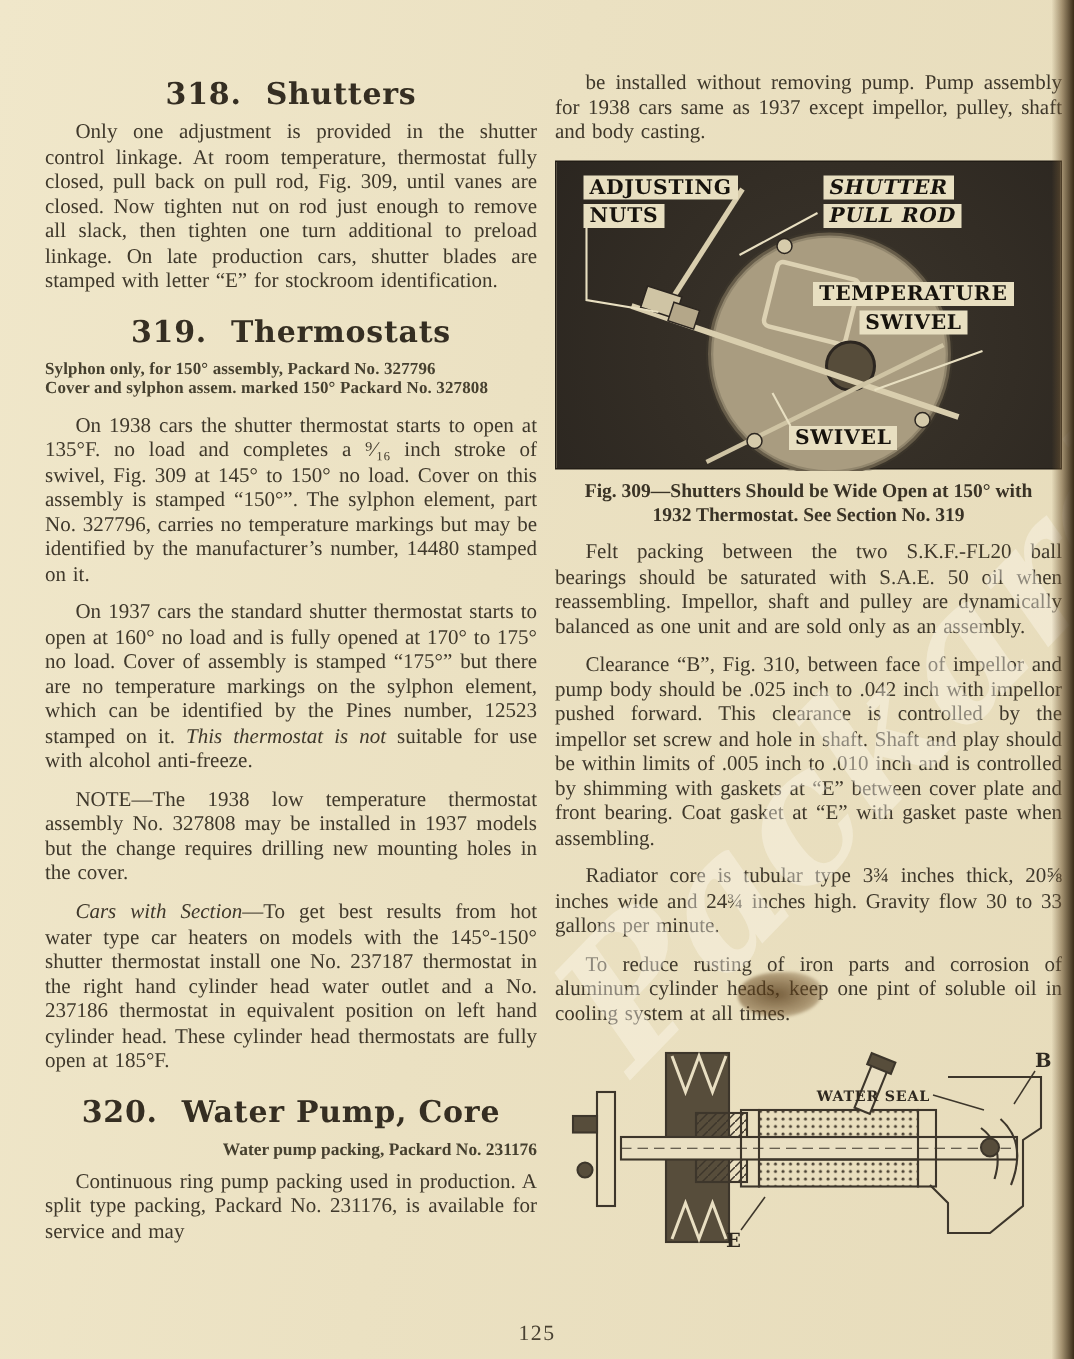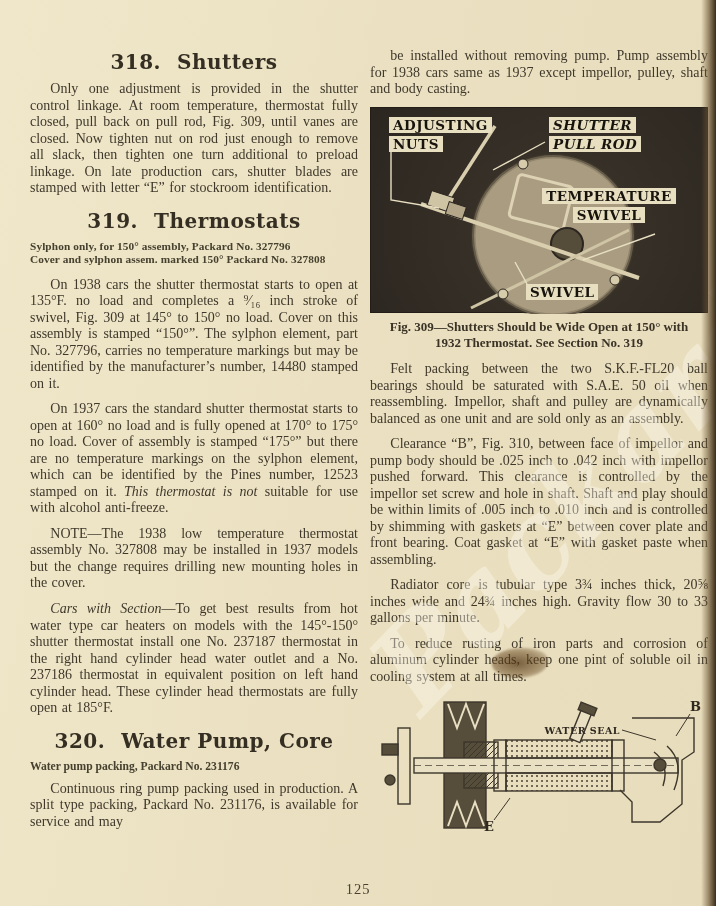--- a/index.html
+++ b/index.html
@@ -26,21 +26,21 @@
   .para {
     margin:0 0 9px 0; text-align:justify;
     font-size:14px; line-height:1.18; word-spacing:1px;
   }
   p.para { text-indent:1.45em; }
   em { font-style:italic; }
 
   .spec-lines { margin:2px 0 10px 0; text-align:left; }
   .spec-line { font-size:11.3px; line-height:1.2; font-weight:bold; color:#46402f; letter-spacing:0.1px; }
 
-  .sub-line { margin:0 0 8px 0; text-align:left; font-size:11.6px; font-weight:bold; color:#46402f; }
+  .sub-line { margin:0 0 8px 0; text-align:right; font-size:11.6px; font-weight:bold; color:#46402f; }
 
   figure { margin:0; }
   .fig-caption {
     margin:6px auto 10px auto; max-width:310px; text-align:center;
     font-size:13px; font-weight:bold; line-height:1.25; color:#3a3326;
   }
 
   
   .photo309 {
     position:relative; width:338px; height:206px; margin-top:4px;

